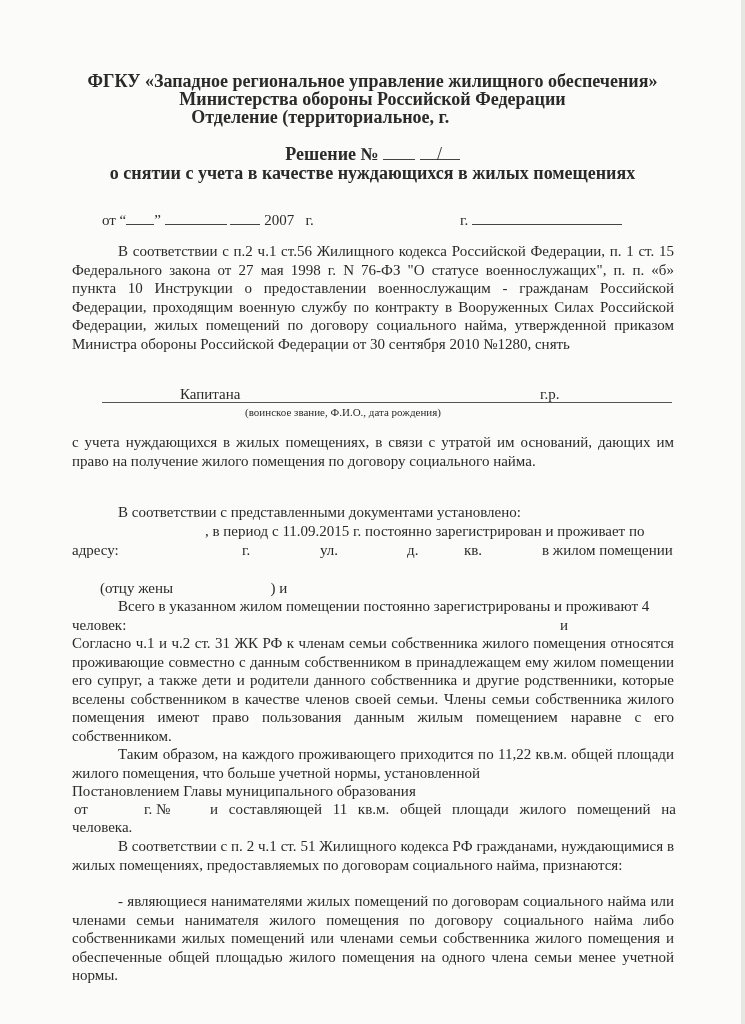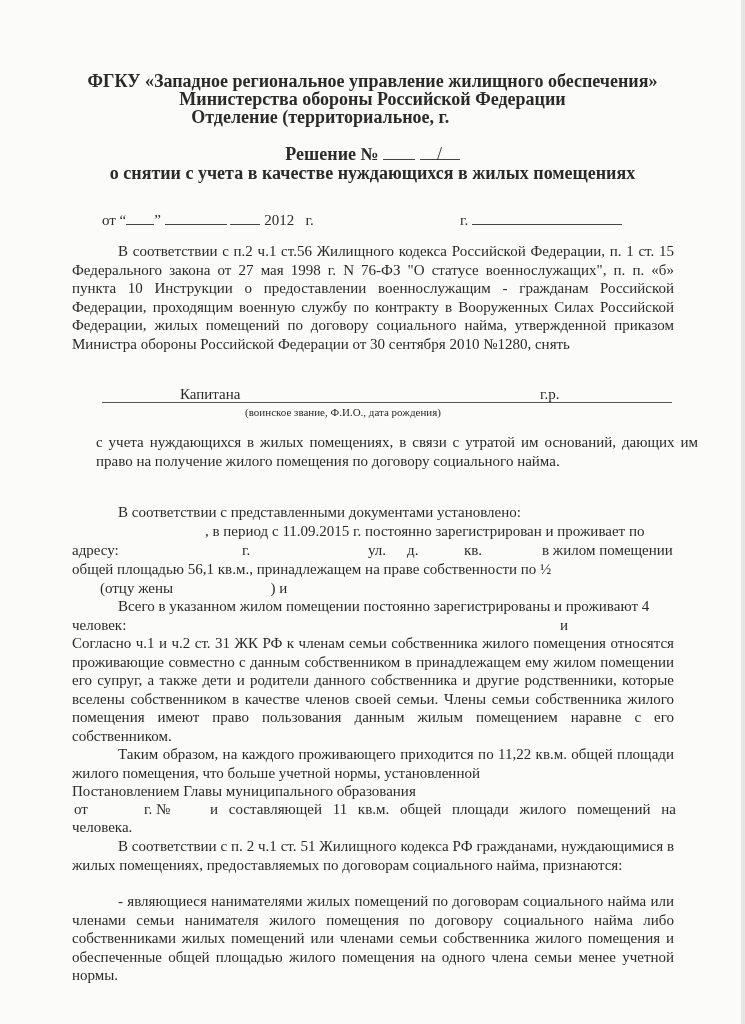--- a/index.html
+++ b/index.html
@@ -33,48 +33,47 @@
   <div class="hdr" style="top:145px;">
     <span>Решение №</span>
     <span class="uline" style="width:32px;"></span>
     <span class="uline" style="width:40px;font-weight:normal;text-align:center;">/</span>
   </div>
 
   <div class="line" style="left:102px; top:210px;">
     <span>от “</span><span class="uline" style="width:28px;"></span><span>”</span>
     <span class="uline" style="width:62px;"></span>
     <span class="uline" style="width:30px;"></span>
-    <span>2012</span>
+    <span>2007</span>
     &nbsp;&nbsp;<span>г.</span>
   </div>
   <div class="line" style="left:460px; top:210px;">
     <span>г.</span>
     <span class="uline" style="width:150px;"></span>
   </div>
 
   <div class="para indent" style="top:242px;">В соответствии с п.2 ч.1 ст.56 Жилищного кодекса Российской Федерации, п. 1 ст. 15 Федерального закона от 27 мая 1998 г. N 76-ФЗ "О статусе военнослужащих", п. п. «б» пункта 10 Инструкции о предоставлении военнослужащим - гражданам Российской Федерации, проходящим военную службу по контракту в Вооруженных Силах Российской Федерации, жилых помещений по договору социального найма, утвержденной приказом Министра обороны Российской Федерации от 30 сентября 2010 №1280, снять</div>
 
   <div class="rule" style="left:102px; top:402px; width:570px;"></div>
   <div class="line" style="left:180px; top:385px;">Капитана</div>
   <div class="line" style="left:540px; top:385px;">г.р.</div>
   <div class="caption" style="top:406px;">(воинское звание, Ф.И.О., дата рождения)</div>
 
-  <div class="para" style="top:433px;margin-left:24px;">с учета нуждающихся в жилых помещениях, в связи с утратой им оснований, дающих им право на получение жилого помещения по договору социального найма.</div>
+  <div class="para" style="top:433px;">с учета нуждающихся в жилых помещениях, в связи с утратой им оснований, дающих им право на получение жилого помещения по договору социального найма.</div>
 
   <div class="line" style="left:118px; top:503px;">В соответствии с представленными документами установлено:</div>
   <div class="line" style="left:205px; top:522px;">, в период с 11.09.2015 г. постоянно зарегистрирован и проживает по</div>
   <div class="line" style="left:72px; top:541px; width:602px;">
     <span>адресу:</span>
     <span style="position:absolute; left:170px;">г.</span>
-    <span style="position:absolute; left:248px;margin-left:48px;">ул.</span>
+    <span style="position:absolute; left:248px;">ул.</span>
     <span style="position:absolute; left:335px;">д.</span>
     <span style="position:absolute; left:392px;">кв.</span>
     <span style="position:absolute; left:470px;">в жилом помещении</span>
   </div>
-  <div class="line" style="left:72px; top:560px;">общей площадью 56,1 кв.м., принадлежащем на праве собственности по ½</div>
   <div class="line" style="left:100px; top:579px;">
     <span>(отцу жены</span>
     <span style="display:inline-block;width:90px;"></span>
     <span>) и</span>
   </div>
 
   <div class="line" style="left:118px; top:597px;">Всего в указанном жилом помещении постоянно зарегистрированы и проживают 4</div>
   <div class="line" style="left:72px; top:616px; width:602px;">
     <span>человек:</span>
     <span style="position:absolute; left:488px;">и</span>

